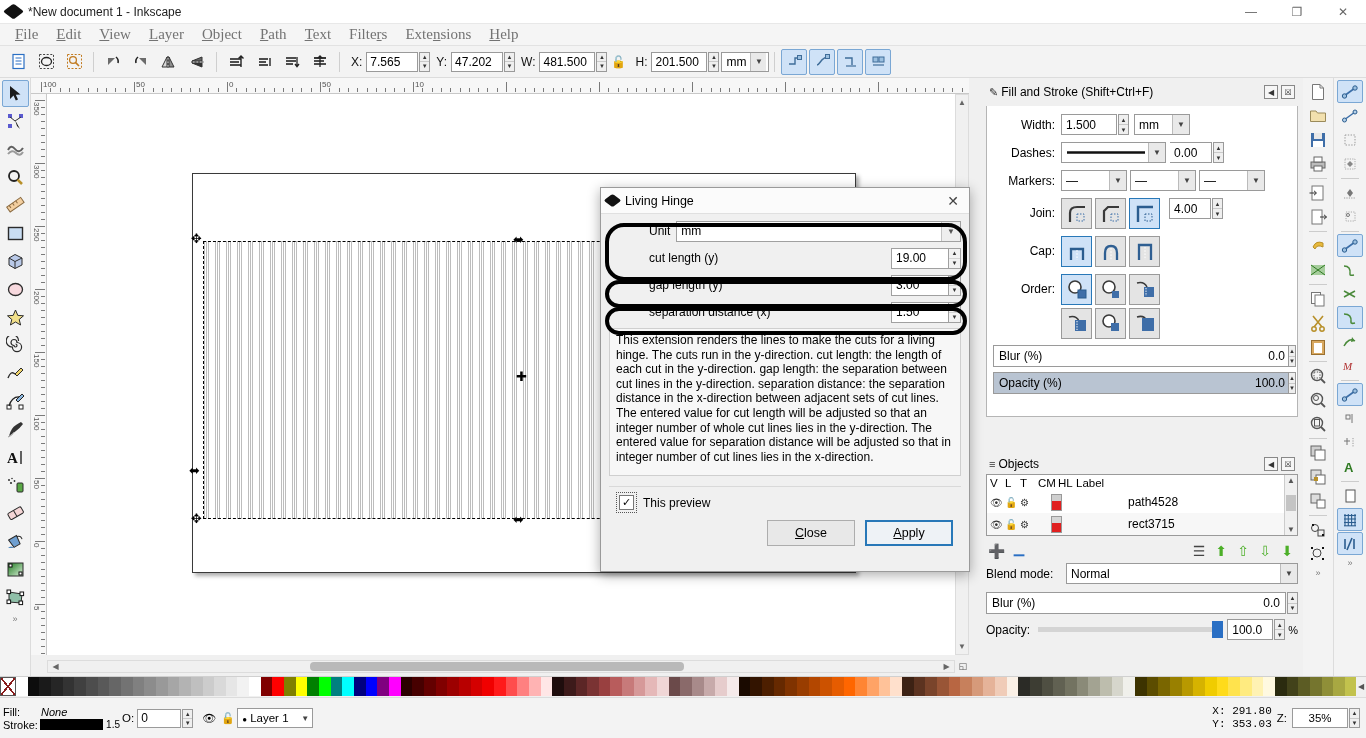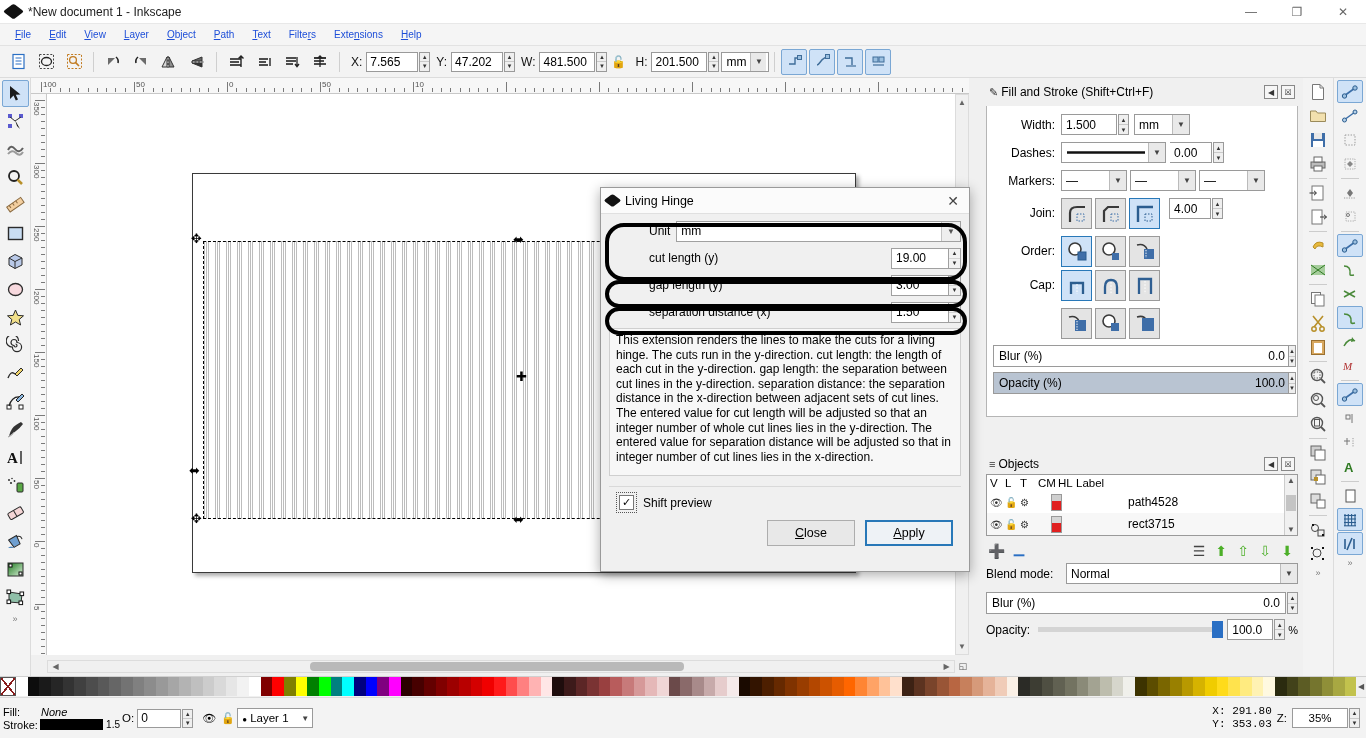--- a/index.html
+++ b/index.html
@@ -39,21 +39,21 @@
   }
 
   
   .menubar {
     position:absolute; left:0; top:24px; width:1366px; height:22px;
     background:#f5f5f5;
     display:flex; align-items:center; padding-left:6px;
     border-bottom:1px solid #e2e2e2;
   }
   .menu-item {
-    padding:2px 9px; font-size:10px; color:#1d4ed8; cursor:default;
+    padding:2px 9px; font-size:15px; color:#737373; cursor:default;font-family:Liberation Serif, serif;
   }
   .menu-item u { text-decoration: underline; }
 
   
   .cmdbar {
     position:absolute; left:0; top:46px; width:1366px; height:32px;
     background:#f3f3f3; border-bottom:1px solid #dcdcdc;
     display:flex; align-items:center; padding-left:4px;
   }
   .tbtn {
@@ -980,62 +980,62 @@
         </div>
         <div class="sbox" style="width:42px;margin-left:6px">
             <span>4.00</span>
           </div>
         <div class="spin" style="height:21px">
             <div class="up">▲</div>
             <div class="dn">▼</div>
           </div>
       </div>
 
+      <div class="row" style="align-items:flex-start">
+        <div class="rlbl" style="padding-top:8px">Cap:</div>
+        <div class="sqbtn on">
+          <svg width="22" height="22" viewBox="0 0 22 22">
+              <path d="M5 19 L5 8 L17 8 L17 19" fill="none" stroke="#2b5d8f" stroke-width="2.3"></path>
+              <line x1="11" y1="9" x2="11" y2="19" stroke="#fff" stroke-dasharray="1.6 1.6"></line>
+            </svg>
+        </div>
+        <div class="sqbtn">
+          <svg width="22" height="22" viewBox="0 0 22 22">
+              <path d="M5 19 L5 12 Q5 5 11 5 Q17 5 17 12 L17 19" fill="none" stroke="#2f5f92" stroke-width="2.3"></path>
+              <line x1="11" y1="7" x2="11" y2="19" stroke="#fff" stroke-dasharray="1.6 1.6"></line>
+            </svg>
+        </div>
+        <div class="sqbtn">
+          <svg width="22" height="22" viewBox="0 0 22 22">
+              <path d="M5 19 L5 4 L17 4 L17 19" fill="none" stroke="#2f5f92" stroke-width="2.3"></path>
+              <line x1="11" y1="6" x2="11" y2="19" stroke="#fff" stroke-dasharray="1.6 1.6"></line>
+            </svg>
+        </div>
+      </div>
+
       <div class="row" style="align-items:flex-start;margin-bottom:3px">
         <div class="rlbl" style="padding-top:8px">Order:</div>
         <div class="sqbtn on">
           <svg width="22" height="22" viewBox="0 0 22 22">
               <circle cx="9" cy="8" r="6" fill="#fff" stroke="#3a3a3a" stroke-width="1.6"></circle>
               <rect x="12" y="11" width="8" height="8" fill="#3f6ea8"></rect>
               <rect x="12" y="11" width="8" height="8" fill="none" stroke="#2b5d8f"></rect>
             </svg>
         </div>
         <div class="sqbtn">
           <svg width="22" height="22" viewBox="0 0 22 22">
               <circle cx="9" cy="8" r="6" fill="#fff" stroke="#3a3a3a" stroke-width="1.6"></circle>
               <rect x="12" y="12" width="7" height="7" fill="#3f6ea8"></rect>
             </svg>
         </div>
         <div class="sqbtn">
           <svg width="22" height="22" viewBox="0 0 22 22">
               <path d="M3 4 Q10 2 13 8" fill="none" stroke="#3a3a3a" stroke-width="1.6"></path>
               <rect x="10" y="8" width="10" height="10" fill="#3f6ea8"></rect>
               <line x1="12" y1="9" x2="12" y2="17" stroke="#fff" stroke-dasharray="1.3 1.3"></line>
-            </svg>
-        </div>
-      </div>
-
-      <div class="row" style="align-items:flex-start">
-        <div class="rlbl" style="padding-top:8px">Cap:</div>
-        <div class="sqbtn on">
-          <svg width="22" height="22" viewBox="0 0 22 22">
-              <path d="M5 19 L5 8 L17 8 L17 19" fill="none" stroke="#2b5d8f" stroke-width="2.3"></path>
-              <line x1="11" y1="9" x2="11" y2="19" stroke="#fff" stroke-dasharray="1.6 1.6"></line>
-            </svg>
-        </div>
-        <div class="sqbtn">
-          <svg width="22" height="22" viewBox="0 0 22 22">
-              <path d="M5 19 L5 12 Q5 5 11 5 Q17 5 17 12 L17 19" fill="none" stroke="#2f5f92" stroke-width="2.3"></path>
-              <line x1="11" y1="7" x2="11" y2="19" stroke="#fff" stroke-dasharray="1.6 1.6"></line>
-            </svg>
-        </div>
-        <div class="sqbtn">
-          <svg width="22" height="22" viewBox="0 0 22 22">
-              <path d="M5 19 L5 4 L17 4 L17 19" fill="none" stroke="#2f5f92" stroke-width="2.3"></path>
-              <line x1="11" y1="6" x2="11" y2="19" stroke="#fff" stroke-dasharray="1.6 1.6"></line>
             </svg>
         </div>
       </div>
       <div class="row" style="align-items:flex-start;margin-bottom:6px">
         <div class="rlbl"></div>
         <div class="sqbtn">
           <svg width="22" height="22" viewBox="0 0 22 22">
               <path d="M3 4 Q10 2 13 8" fill="none" stroke="#3a3a3a" stroke-width="1.6"></path>
               <rect x="9" y="7" width="11" height="11" fill="#3f6ea8"></rect>
               <line x1="11" y1="8" x2="11" y2="17" stroke="#fff" stroke-dasharray="1.3 1.3"></line>
@@ -1648,21 +1648,21 @@
             <div>▲</div>
             <div>▼</div>
           </span>
       </div>
       <div class="mdesc">This extension renders the lines to make the cuts for a living hinge. The cuts run in the y-direction. cut length: the length of each cut in the y-direction. gap length: the separation between cut lines in the y-direction. separation distance: the separation distance in the x-direction between adjacent sets of cut lines. The entered value for cut length will be adjusted so that an integer number of whole cut lines lies in the y-direction. The entered value for separation distance will be adjusted so that in integer number of cut lines lies in the x-direction.</div>
       <div class="mfoot-sep"></div>
       <div class="mpreview">
         <span class="chk">
             <span>✓</span>
           </span>
-        <span class="lbl">Shift preview</span>
+        <span class="lbl">This preview</span>
       </div>
       <div class="mbtns">
         <div class="mbtn">
             <span><u class="acc">C</u>lose</span>
           </div>
         <div class="mbtn default">
             <span><u class="acc">A</u>pply</span>
           </div>
       </div>
     </div>

